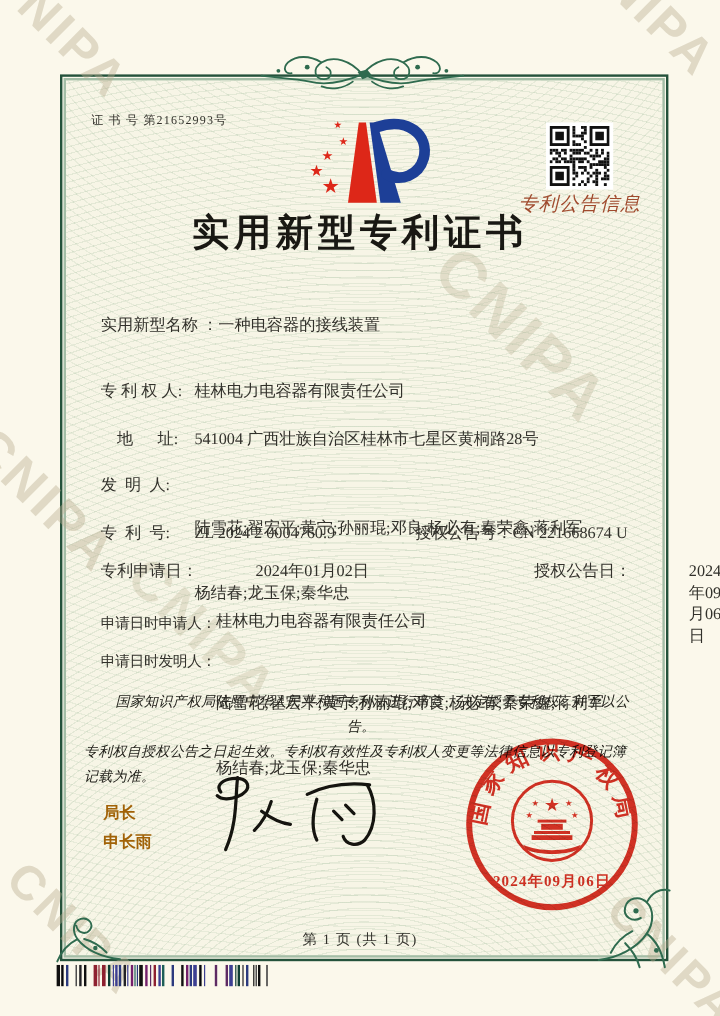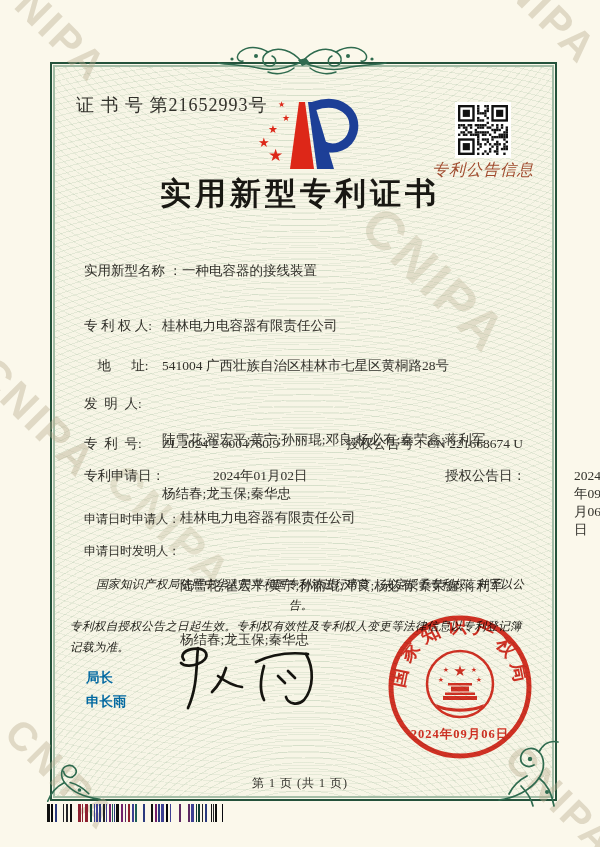--- a/index.html
+++ b/index.html
@@ -33,21 +33,21 @@
     background:
       repeating-radial-gradient(ellipse 140% 90% at 50% 118%, rgba(96,146,102,.13) 0 1px, rgba(0,0,0,0) 1px 6px),
       repeating-radial-gradient(ellipse 150% 95% at 50% -22%, rgba(96,146,102,.10) 0 1px, rgba(0,0,0,0) 1px 7px),
       #f7f5e6;
   }
   .ornament { position:absolute; z-index:4; }
   .orn-top { left:214px; top:44px; }
   .orn-bl  { left:42px;  top:762px; transform:scaleX(-1); }
   .orn-br  { left:497px; top:736px; }
   
-  .cert-no { position:absolute; left:76px; top:93px; font-size:18px; letter-spacing:1px; z-index:2; }
+  .cert-no { position:absolute; left:76px; top:93px; font-size:10px; letter-spacing:1px; z-index:2; }
   .logo { position:absolute; left:242px; top:95px; z-index:2; }
   .qr-box {
     position:absolute; left:455px; top:102px; width:56px; height:56px;
     background:#fff; padding:3px; z-index:2;
   }
   .qr-caption {
     position:absolute; left:432px; top:160px; width:102px; text-align:left;
     font-size:16px; font-style:italic; color:#a04a2d; letter-spacing:1px; z-index:2;
   }
   .title {
@@ -66,21 +66,21 @@
   .r-origapp {top:488px;} .r-originv {top:520px;}
   
   .statement {
     position:absolute; left:70px; top:574px; width:462px; z-index:2;
     font-size:11.6px; font-style:italic; line-height:21px; letter-spacing:0.3px; color:#23221c;
   }
   .statement .l1 { text-indent:1.6em;text-align:center; }
   
   .signer { position:absolute; left:86px; top:666px; z-index:2;
     font-family:"Liberation Sans","DejaVu Sans",sans-serif; font-weight:bold;
-    font-size:13.5px; line-height:24px; color:#0369a1; }
+    font-size:13.5px; line-height:24px; color:#a16207; }
   .sig { position:absolute; left:160px; top:640px; z-index:2; }
   .seal { position:absolute; left:385px; top:612px; z-index:5; opacity:.95; mix-blend-mode:multiply; }
   
   .footer { position:absolute; left:0; top:775px; width:100%; text-align:center;
     font-size:12px; letter-spacing:1px; z-index:2; }
   .barcode { position:absolute; left:47px; top:804px; z-index:2; }
 </style>
 </head>
 <body>
 

